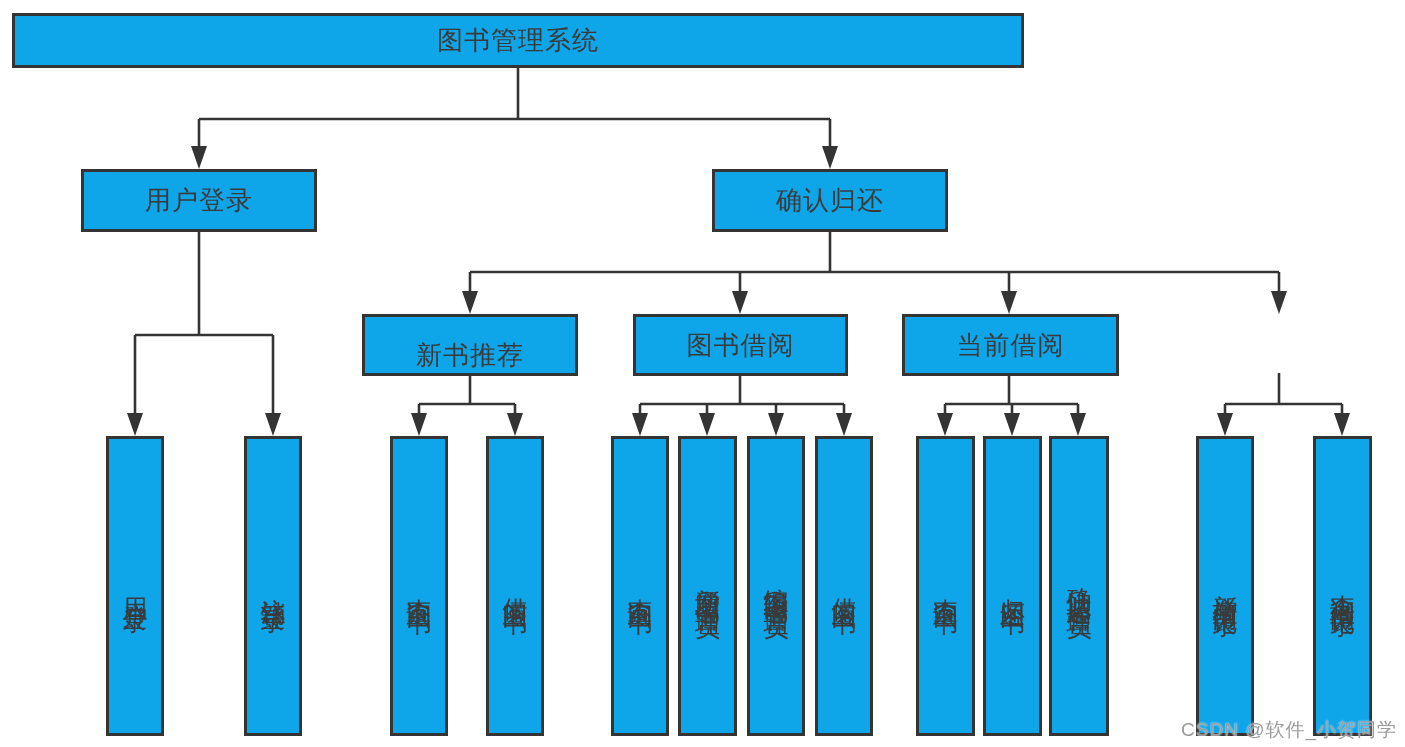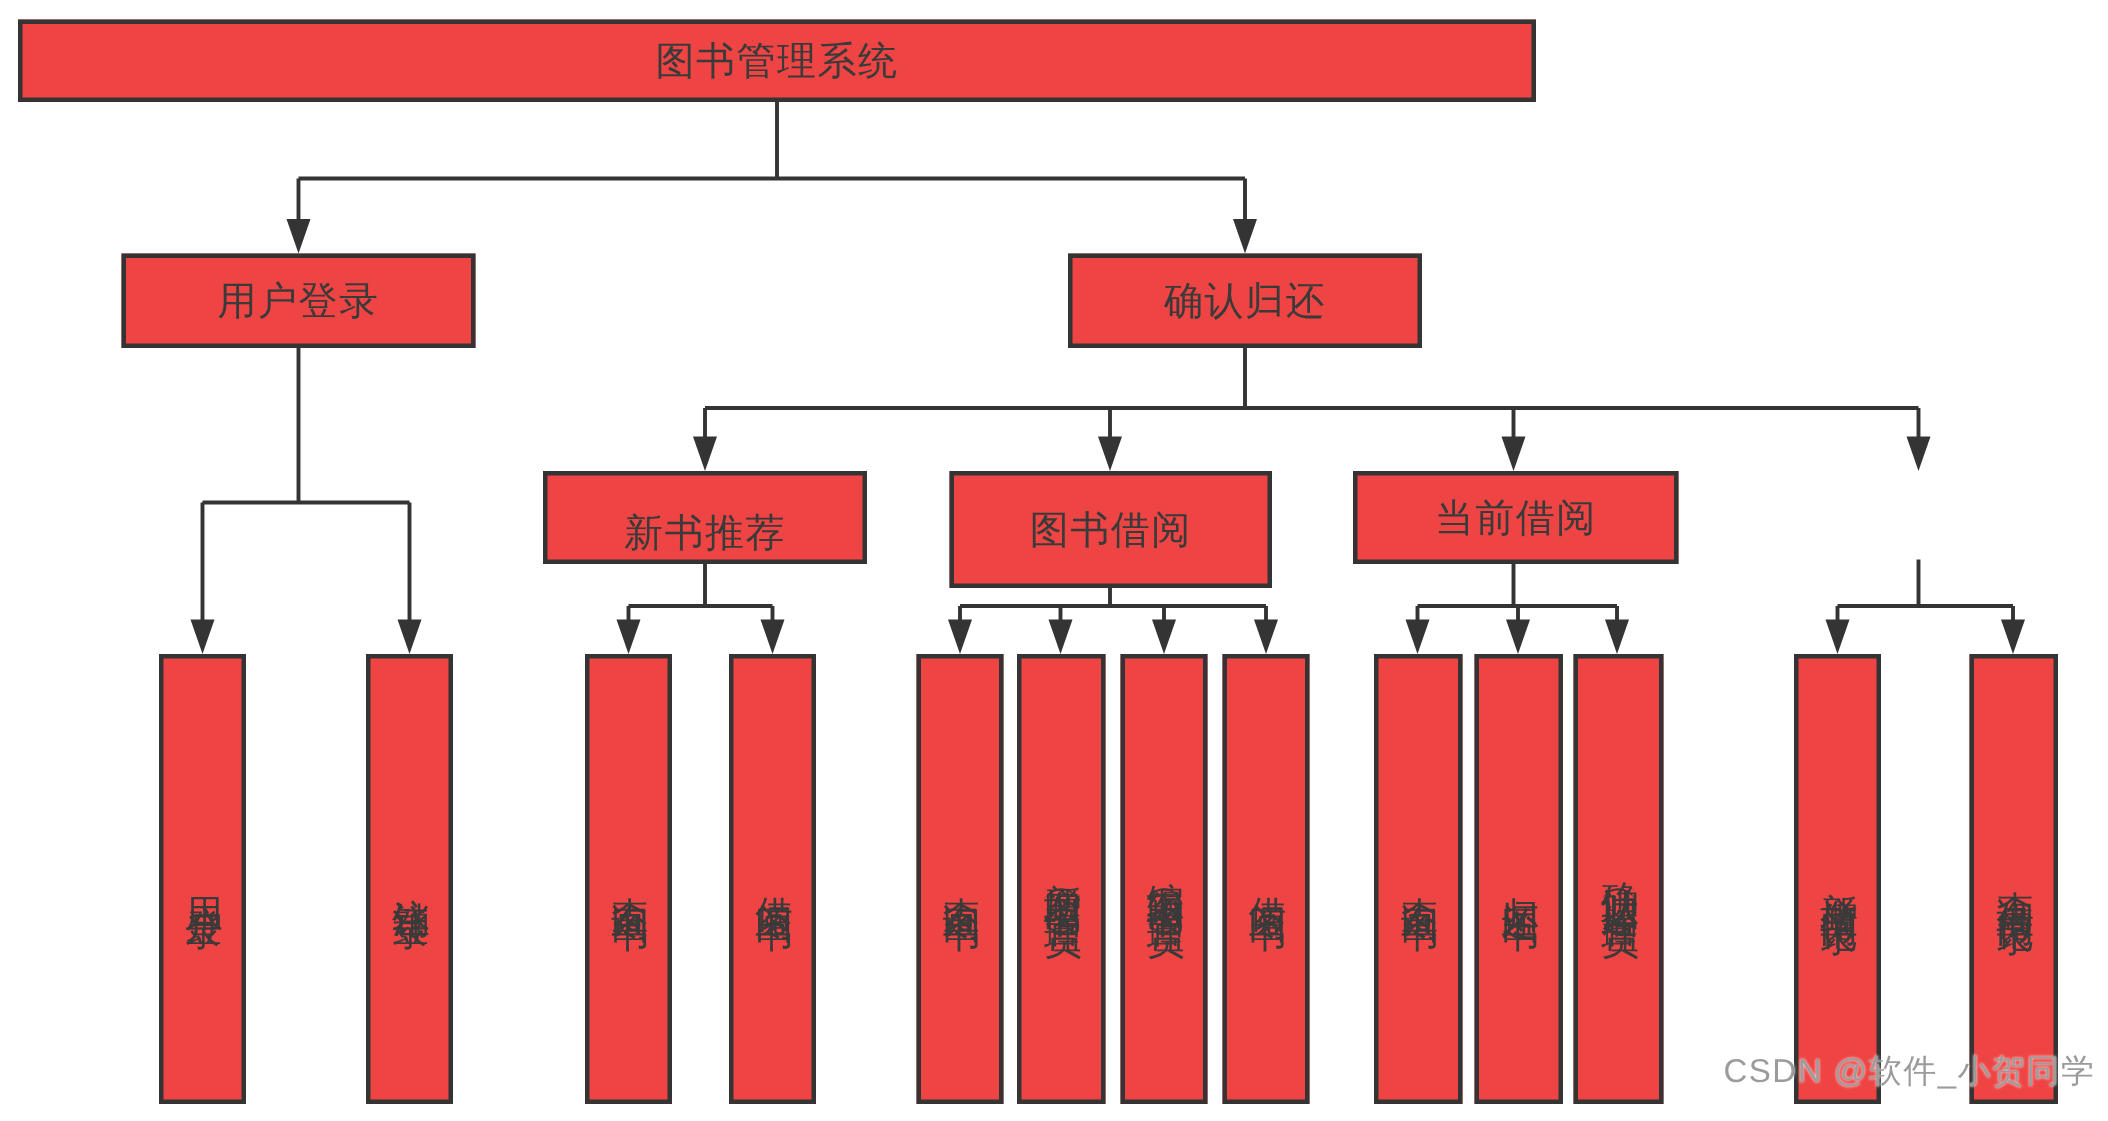--- a/index.html
+++ b/index.html
@@ -13,21 +13,21 @@
   }
   .wires {
     position: absolute;
     left: 0; top: 0;
     width: 1405px; height: 747px;
   }
   .box {
     position: absolute;
     box-sizing: border-box;
     border: 3px solid #343434;
-    background: #ef4444;
+    background: #0ea5e9;
     display: flex;
     align-items: center;
     justify-content: center;
     color: #3a3a3a;
   }
   .hlabel {
     font-size: 26px;
     letter-spacing: 1px;
     white-space: nowrap;
   }
@@ -35,22 +35,22 @@
     writing-mode: vertical-rl;
     text-orientation: mixed;
     font-size: 25px;
     letter-spacing: 4px;
     line-height: 1;
     white-space: nowrap;
   }
   .watermark {
     position: absolute;
     right: 8px;
-    bottom: 18px;
-    font-size: 22px;
+    bottom: 4px;
+    font-size: 19px;
     color: #9b9b9b;
     letter-spacing: 1px;
     text-shadow: 0 0 2px #ffffff;
     z-index: 5;
     white-space: nowrap;
   }
 </style>
 </head>
 <body>
 
@@ -139,21 +139,21 @@
   <div class="box" style="left:81px; top:169px; width:236px; height:63px;">
     <span class="hlabel">用户登录</span>
   </div>
   <div class="box" style="left:712px; top:169px; width:236px; height:63px;">
     <span class="hlabel">确认归还</span>
   </div>
 
   <div class="box" style="left:362px; top:314px; width:216px; height:62px;align-items:flex-end;">
     <span class="hlabel">新书推荐</span>
   </div>
-  <div class="box" style="left:633px; top:314px; width:215px; height:78px;">
+  <div class="box" style="left:633px; top:314px; width:215px; height:62px;">
     <span class="hlabel">图书借阅</span>
   </div>
   <div class="box" style="left:902px; top:314px; width:217px; height:62px;">
     <span class="hlabel">当前借阅</span>
   </div>
 
   <div class="box" style="left:106px; top:436px; width:58px; height:300px;">
     <span class="vlabel">用户登录</span>
   </div>
   <div class="box" style="left:244px; top:436px; width:58px; height:300px;">

